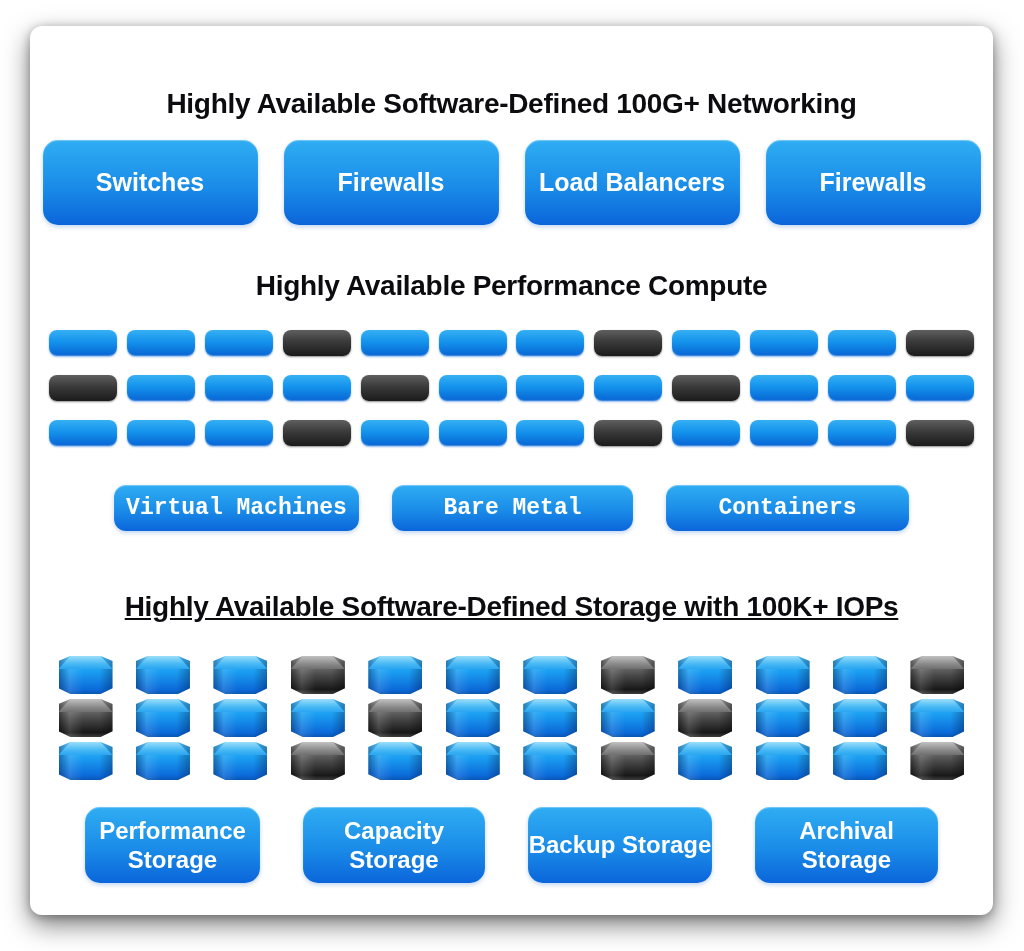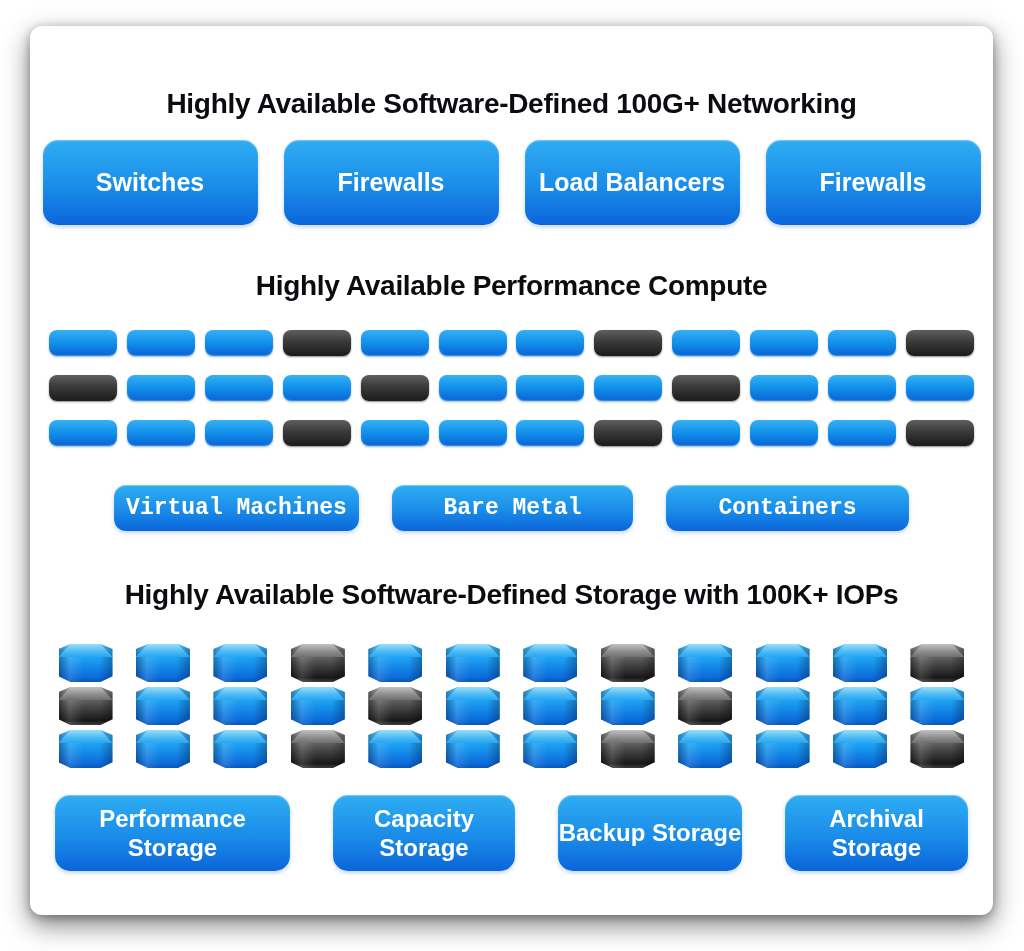--- a/index.html
+++ b/index.html
@@ -24,21 +24,21 @@
     margin: 0;
     color: #0b0b10;
     font-size: 28px;
     font-weight: 800;
     letter-spacing: -0.3px;
     text-align: center;
     white-space: nowrap;
   }
   .title-networking { margin-top: 62px; }
   .title-compute    { margin-top: 45px; }
-  .title-storage    { margin-top: 48px; }
+  .title-storage    { margin-top: 60px; text-decoration: underline; }
 
   
   .chip {
     display: flex;
     align-items: center;
     justify-content: center;
     text-align: center;
     color: #ffffff;
     font-weight: 800;
     line-height: 1.22;
@@ -52,21 +52,21 @@
   .net-btn { width: 215px; height: 85px; font-size: 25px; }
 
   .compute-buttons { margin-top: 39px; display: flex; gap: 33px; font-family: Liberation Mono, monospace; }
   .compute-btn { height: 46px; font-size: 23px; border-radius: 12px; }
   .compute-btn.b0 { width: 245px; }
   .compute-btn.b1 { width: 241px; }
   .compute-btn.b2 { width: 243px; }
 
   .storage-buttons { margin-top: 27px; display: flex; gap: 43px; }
   .storage-btn { height: 76px; font-size: 24px; }
-  .storage-btn.b0 { width: 235px; }
+  .storage-btn.b0 { width: 175px; }
   .storage-btn.b1 { width: 182px; }
   .storage-btn.b2 { width: 184px; }
   .storage-btn.b3 { width: 183px; }
 
   
   .pill-rows { margin-top: 28px; display: flex; flex-direction: column; gap: 19px; }
   .node-row { display: flex; justify-content: space-between; }
   .pill-row { width: 925px; }
   .pill {
     width: 68px; height: 26px;

